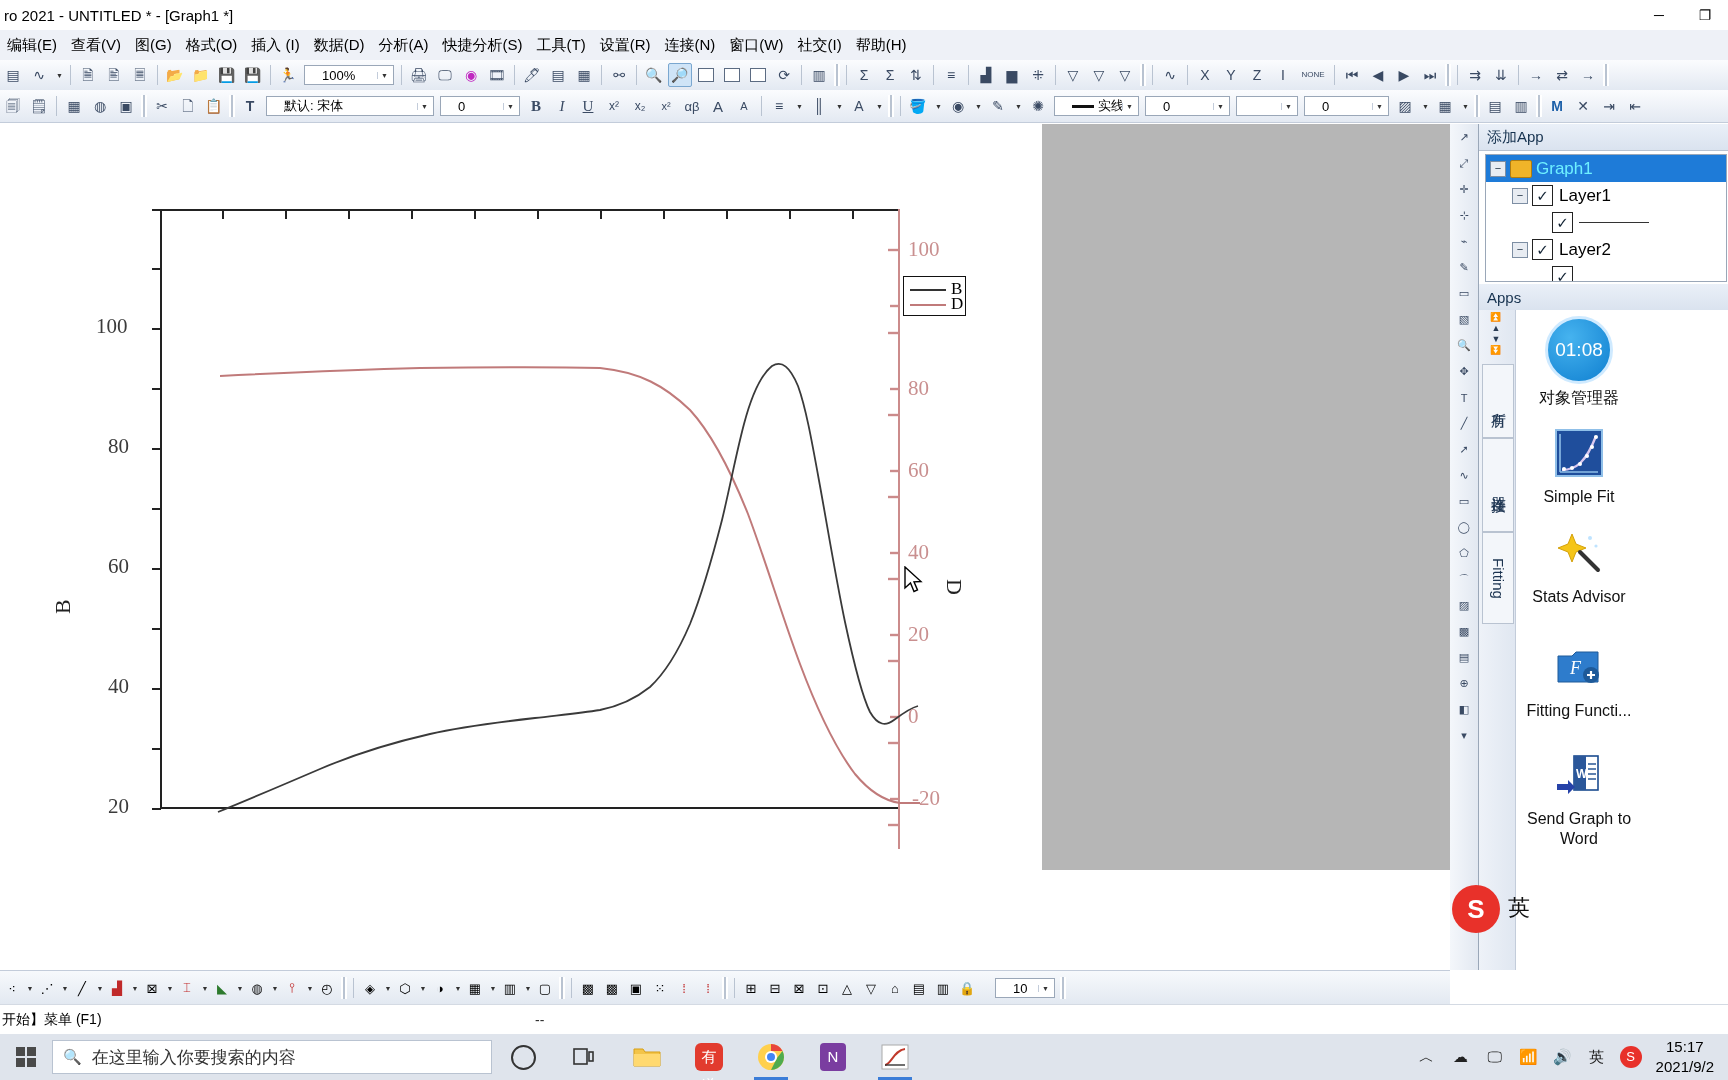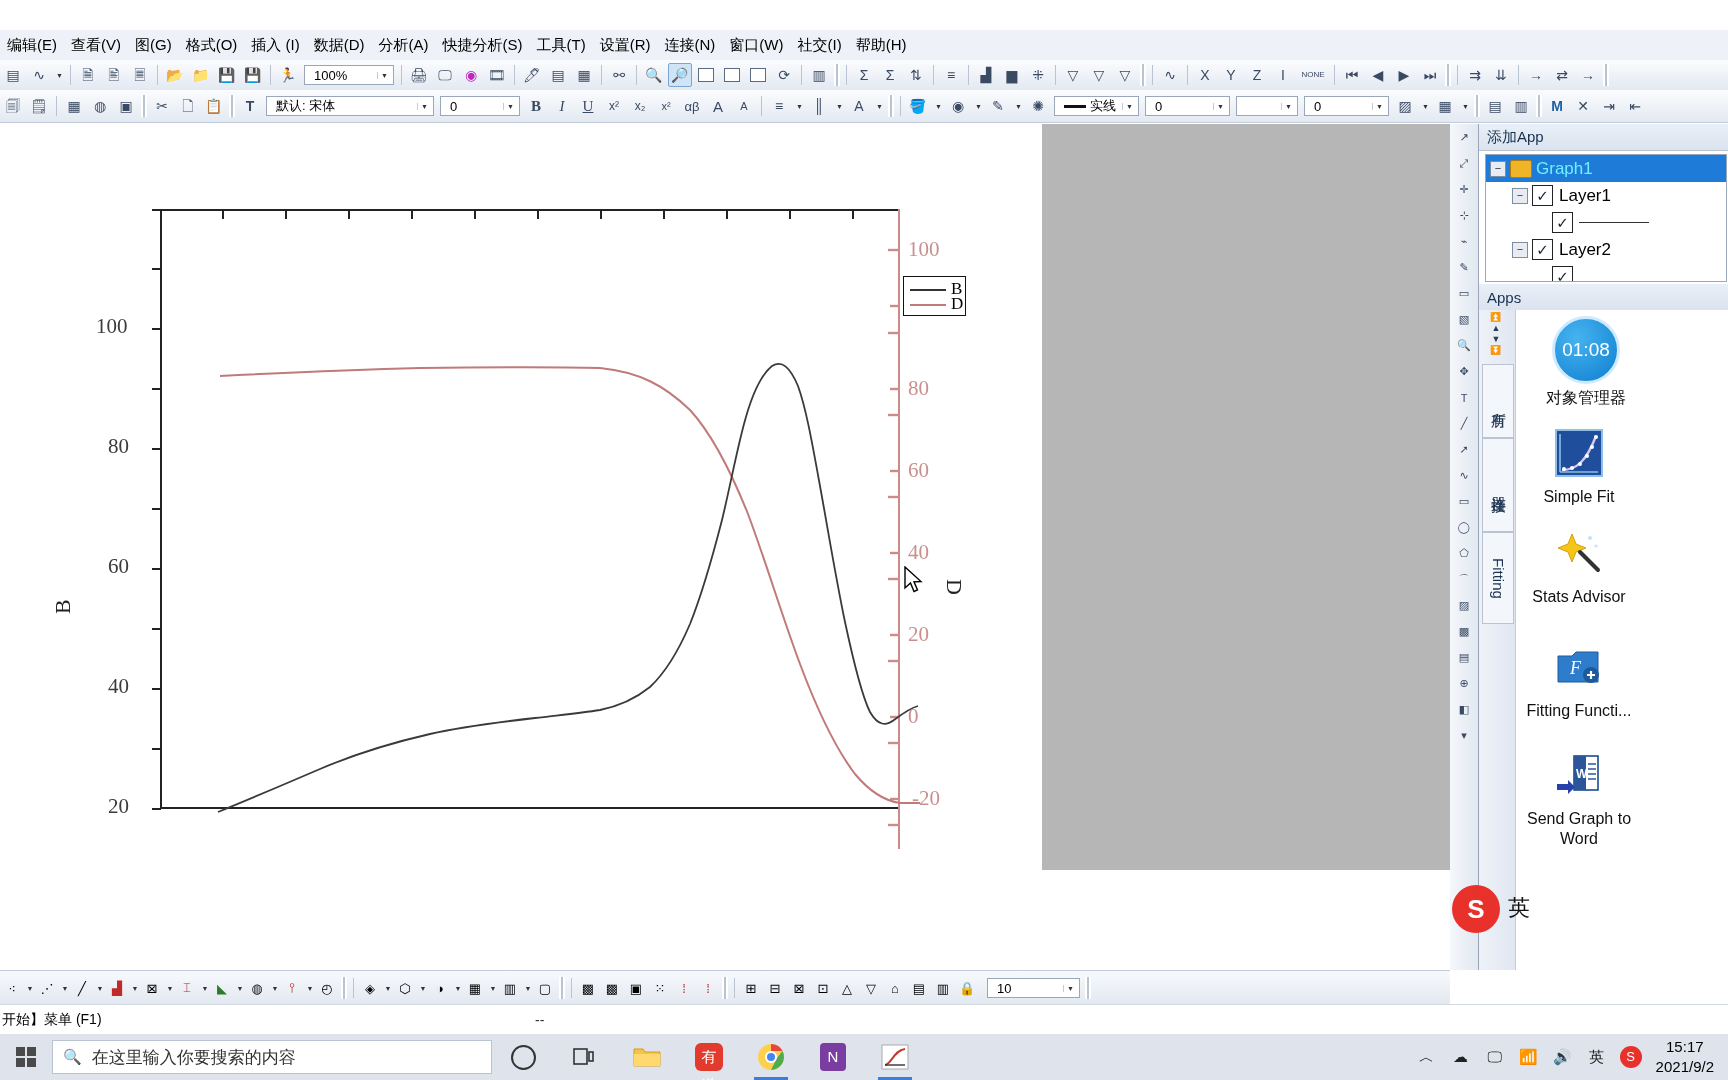--- a/index.html
+++ b/index.html
@@ -30,21 +30,21 @@
   .tbrow.r2{top:90px;height:32px;}
   .tbtn{width:22px;height:22px;margin:0 1px;display:flex;align-items:center;justify-content:center;
         font-size:13px;line-height:1;border:1px solid transparent;border-radius:2px;color:#3a4a63;
         position:relative;}
   .tbtn.sel{border-color:#7aa7d0;background:#cfe4f7;}
   .tsep{width:1px;height:20px;margin:0 4px;background:#b9c3d1;}
   .tgrip{width:6px;height:22px;margin:0 2px;
          background:linear-gradient(90deg,#fff 0 2px,#b9c3d1 2px 4px,#fff 4px 6px);}
   .dropArrow{font-size:7px;margin-left:1px;color:#333;}
   .combo{height:20px;border:1px solid #9aa7b8;background:#fff;display:flex;align-items:center;
-         font-size:13px;padding:0 2px 0 9px;margin:0 3px;box-sizing:border-box;}
+         font-size:13px;padding:0 2px 0 17px;margin:0 3px;box-sizing:border-box;}
   .combo .cv{flex:1;white-space:nowrap;overflow:hidden;}
   .combo .ca{width:13px;text-align:center;font-size:7px;color:#333;border-left:1px solid #c3ccda;}
 
   
   .gi{font-size:14px;line-height:1;}
   .sq{width:14px;height:12px;border:1px solid #5b6b82;background:#fff;display:inline-block;}
 
   
   .leftmini{position:absolute;left:0;top:124px;width:28px;height:50px;
             background:linear-gradient(#fbfcfe,#e7edf5);border-right:1px solid #c3ccda;}
@@ -135,20 +135,27 @@
 
   .sogou{position:absolute;left:1452px;top:885px;width:48px;height:48px;border-radius:50%;
          background:#e8312a;color:#fff;display:flex;align-items:center;justify-content:center;
          font-size:26px;font-weight:bold;}
 </style>
 </head>
 <body>
 
 <div class="app">
 
+  <div class="titlebar">
+    <div class="ttl">ro 2021 - UNTITLED * - [Graph1 *]</div>
+    <div class="winbtns">
+      <div class="winbtn">─</div>
+      <div class="winbtn">❐</div>
+    </div>
+  </div>
 
   <div class="menubar">
     <div class="menuitem">编辑(E)</div>
     <div class="menuitem">查看(V)</div>
     <div class="menuitem">图(G)</div>
     <div class="menuitem">格式(O)</div>
     <div class="menuitem">插入 (I)</div>
     <div class="menuitem">数据(D)</div>
     <div class="menuitem">分析(A)</div>
     <div class="menuitem">快捷分析(S)</div>
@@ -684,21 +691,21 @@
       <div class="sidetab" style="position:absolute;top:126px;height:92px">
         <span class="tx">连接器</span>
       </div>
       <div class="sidetab" style="position:absolute;top:220px;height:90px">
         <span class="tx">Fitting</span>
       </div>
     </div>
 
     <div class="appsbody">
 
-      <div class="appitem" style="left:15px;top:6px">
+      <div class="appitem" style="left:8px;top:6px">
         <div class="appicon" style="width:62px;height:62px;border-radius:50%;background:radial-gradient(circle at 35% 30%,#46b3ef,#0f7fd0);
              display:flex;align-items:center;justify-content:center;color:#fff;font-size:19px;border:3px solid #cfeaff">
           <span>01:08</span>
         </div>
         <div>对象管理器</div>
       </div>
 
       <div class="appitem" style="left:8px;top:218px">
         <svg class="appicon" width="50" height="50" viewBox="0 0 50 50">
           <path d="M18 6 L22 16 L32 20 L22 24 L18 34 L14 24 L4 20 L14 16 Z" fill="#f5c518" stroke="#d4a10b"></path>
@@ -829,21 +836,21 @@
     <div class="bbtn">⊞</div>
     <div class="bbtn">⊟</div>
     <div class="bbtn">⊠</div>
     <div class="bbtn">⊡</div>
     <div class="bbtn">△</div>
     <div class="bbtn">▽</div>
     <div class="bbtn">⌂</div>
     <div class="bbtn">▤</div>
     <div class="bbtn">▥</div>
     <div class="bbtn">🔒</div>
-    <div class="combo" style="width:93px;margin-left:8px">
+    <div class="combo" style="width:60px;margin-left:16px">
       <span class="cv">10</span>
       <span class="ca">▼</span>
     </div>
     <div class="tgrip"></div>
   </div>
 
   <div class="statusbar">
     <span class="statusleft">开始】菜单 (F1)</span>
     <span class="statusmid">--</span>
   </div>

